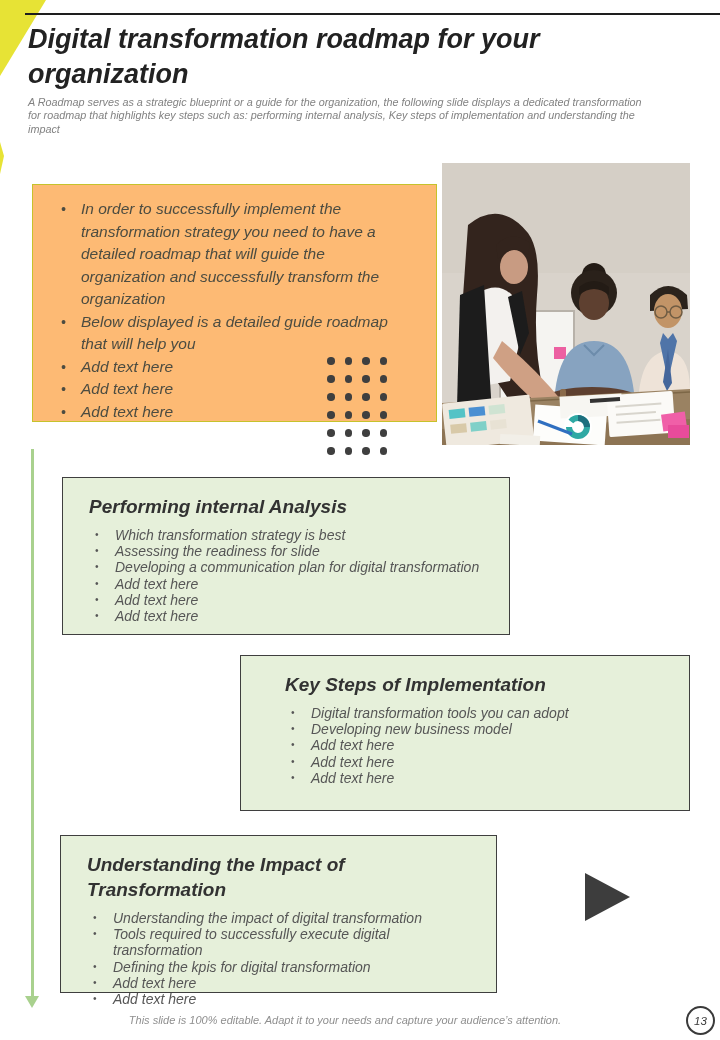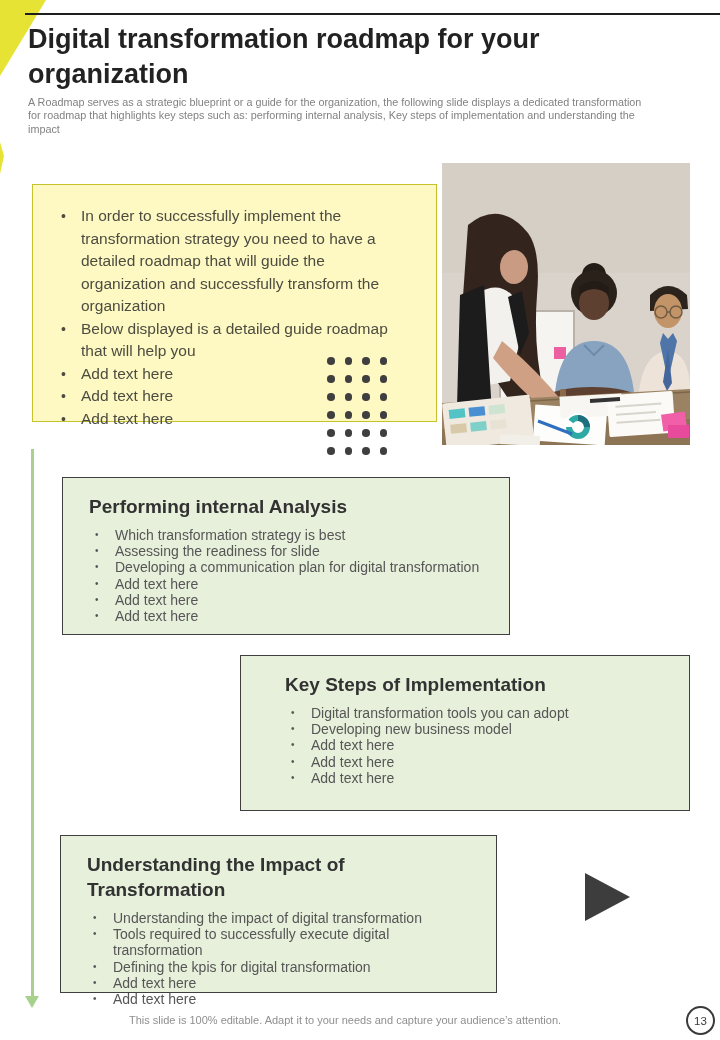--- a/index.html
+++ b/index.html
@@ -1,20 +1,20 @@
 <!DOCTYPE html>
 <html><head>
 <meta charset="utf-8">
 <style>
   * { margin:0; padding:0; box-sizing:border-box; }
   html,body { background:#ffffff; }
   body { font-family:"Liberation Sans", sans-serif; }
   .slide {
     position:relative; width:720px; height:1040px; margin:0 auto;
-    background:#ffffff; overflow:hidden;
+    background:#ffffff; overflow:hidden;font-style:italic;
   }
   
   .corner-wedge {
     position:absolute; left:0; top:0; width:48px; height:78px;
     background:#e7e335;
     clip-path:polygon(0 0, 46px 0, 0 76px);
   }
   .corner-sliver {
     position:absolute; left:0; top:142px; width:4px; height:32px;
     background:#e7e335;
@@ -27,22 +27,22 @@
     font-size:27px; line-height:35px; font-weight:700; color:#222222;
   }
   .page-subtitle {
     position:absolute; left:28px; top:96px; width:614px;
     font-size:10.8px; line-height:13.4px; color:#828282;
   }
 
   
   .intro-box {
     position:absolute; left:32px; top:184px; width:405px; height:238px;
-    background:#fef9c3; border:1px solid #c6c22b;
-    padding:20px 34px 10px 24px;
+    background:#fdba74; border:1px solid #c6c22b;
+    padding:13px 34px 10px 24px;
   }
   .intro-box ul { list-style:none; }
   .intro-box li {
     position:relative; padding-left:24px;
     font-size:15.5px; line-height:22.5px; color:#4c4c41;
   }
   .intro-box li::before {
     content:"•"; position:absolute; left:4px; top:0; color:#4c4c41; font-size:14px;
   }
 

